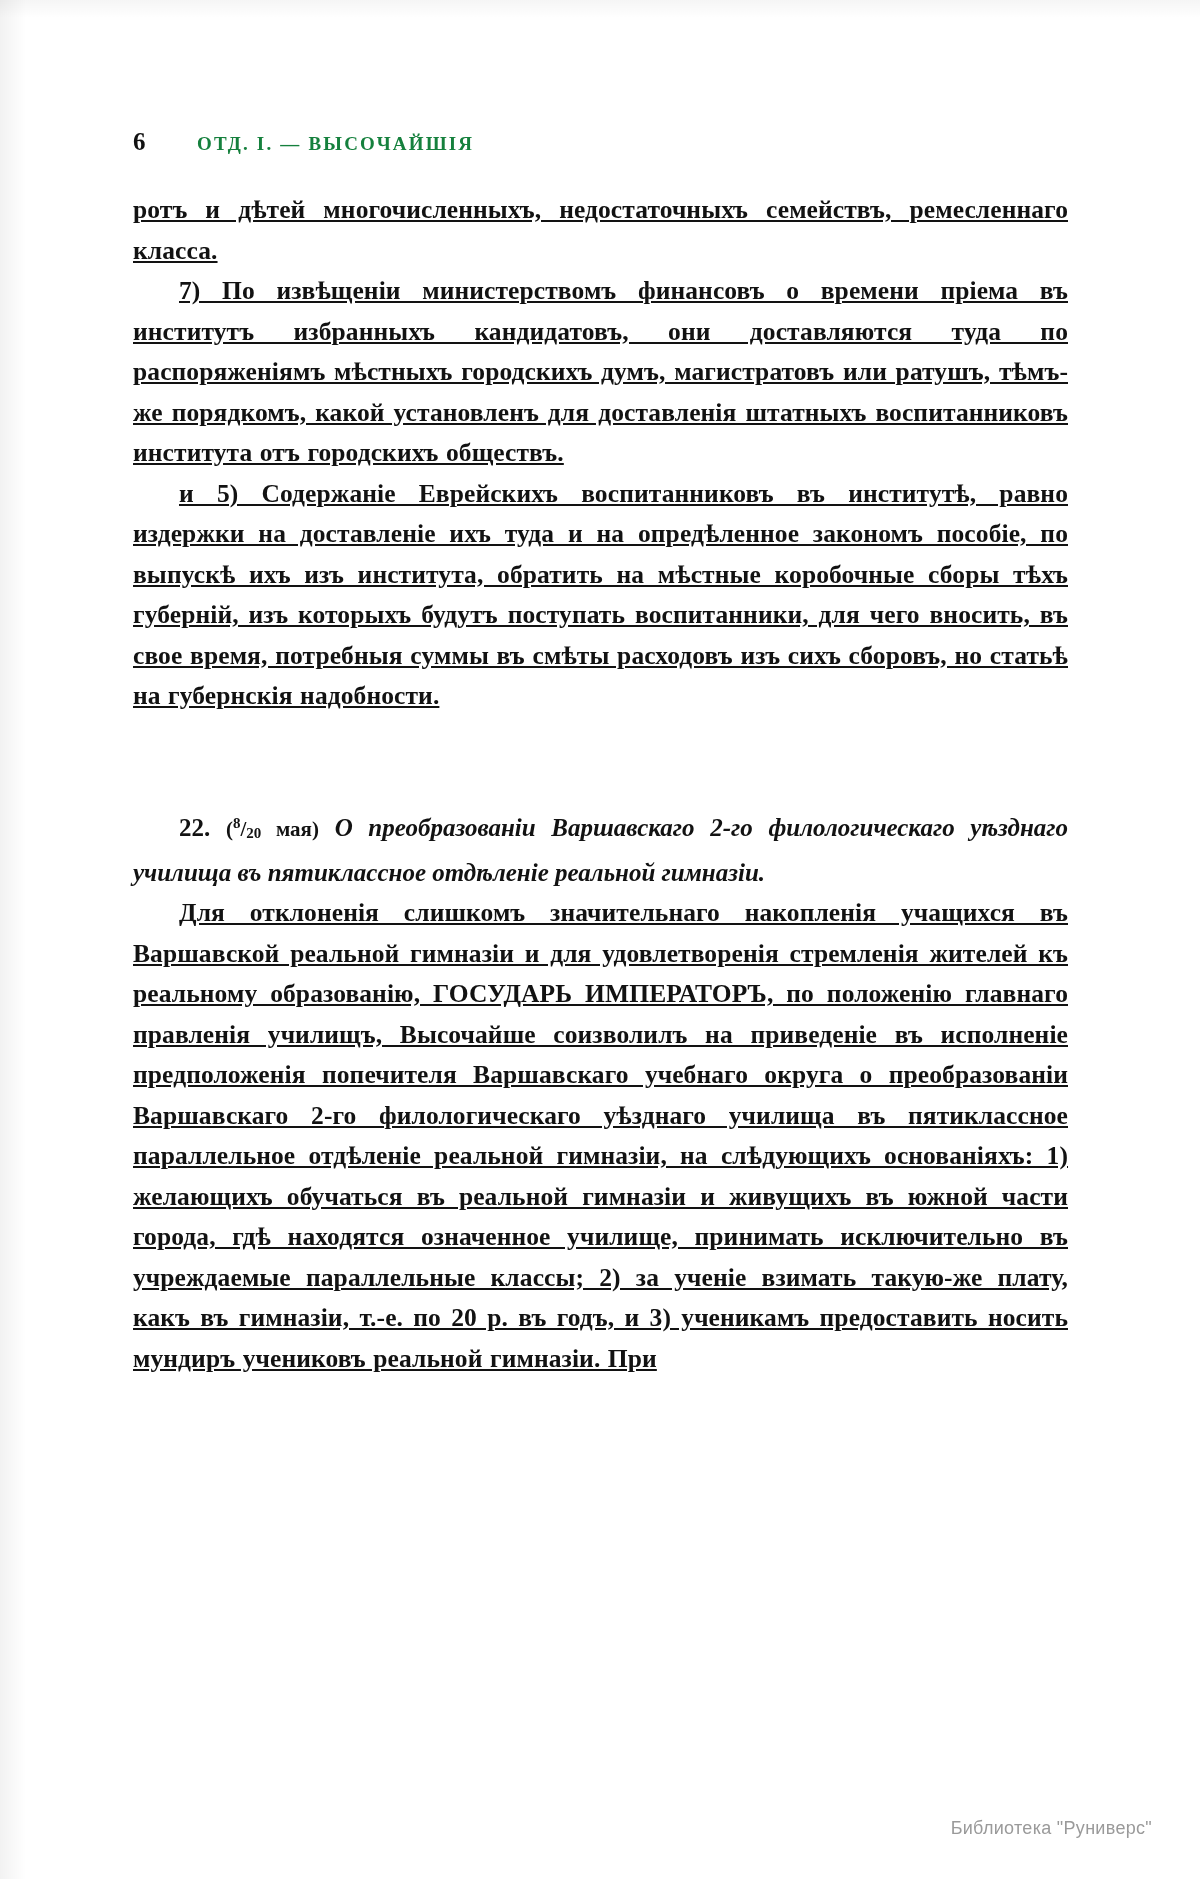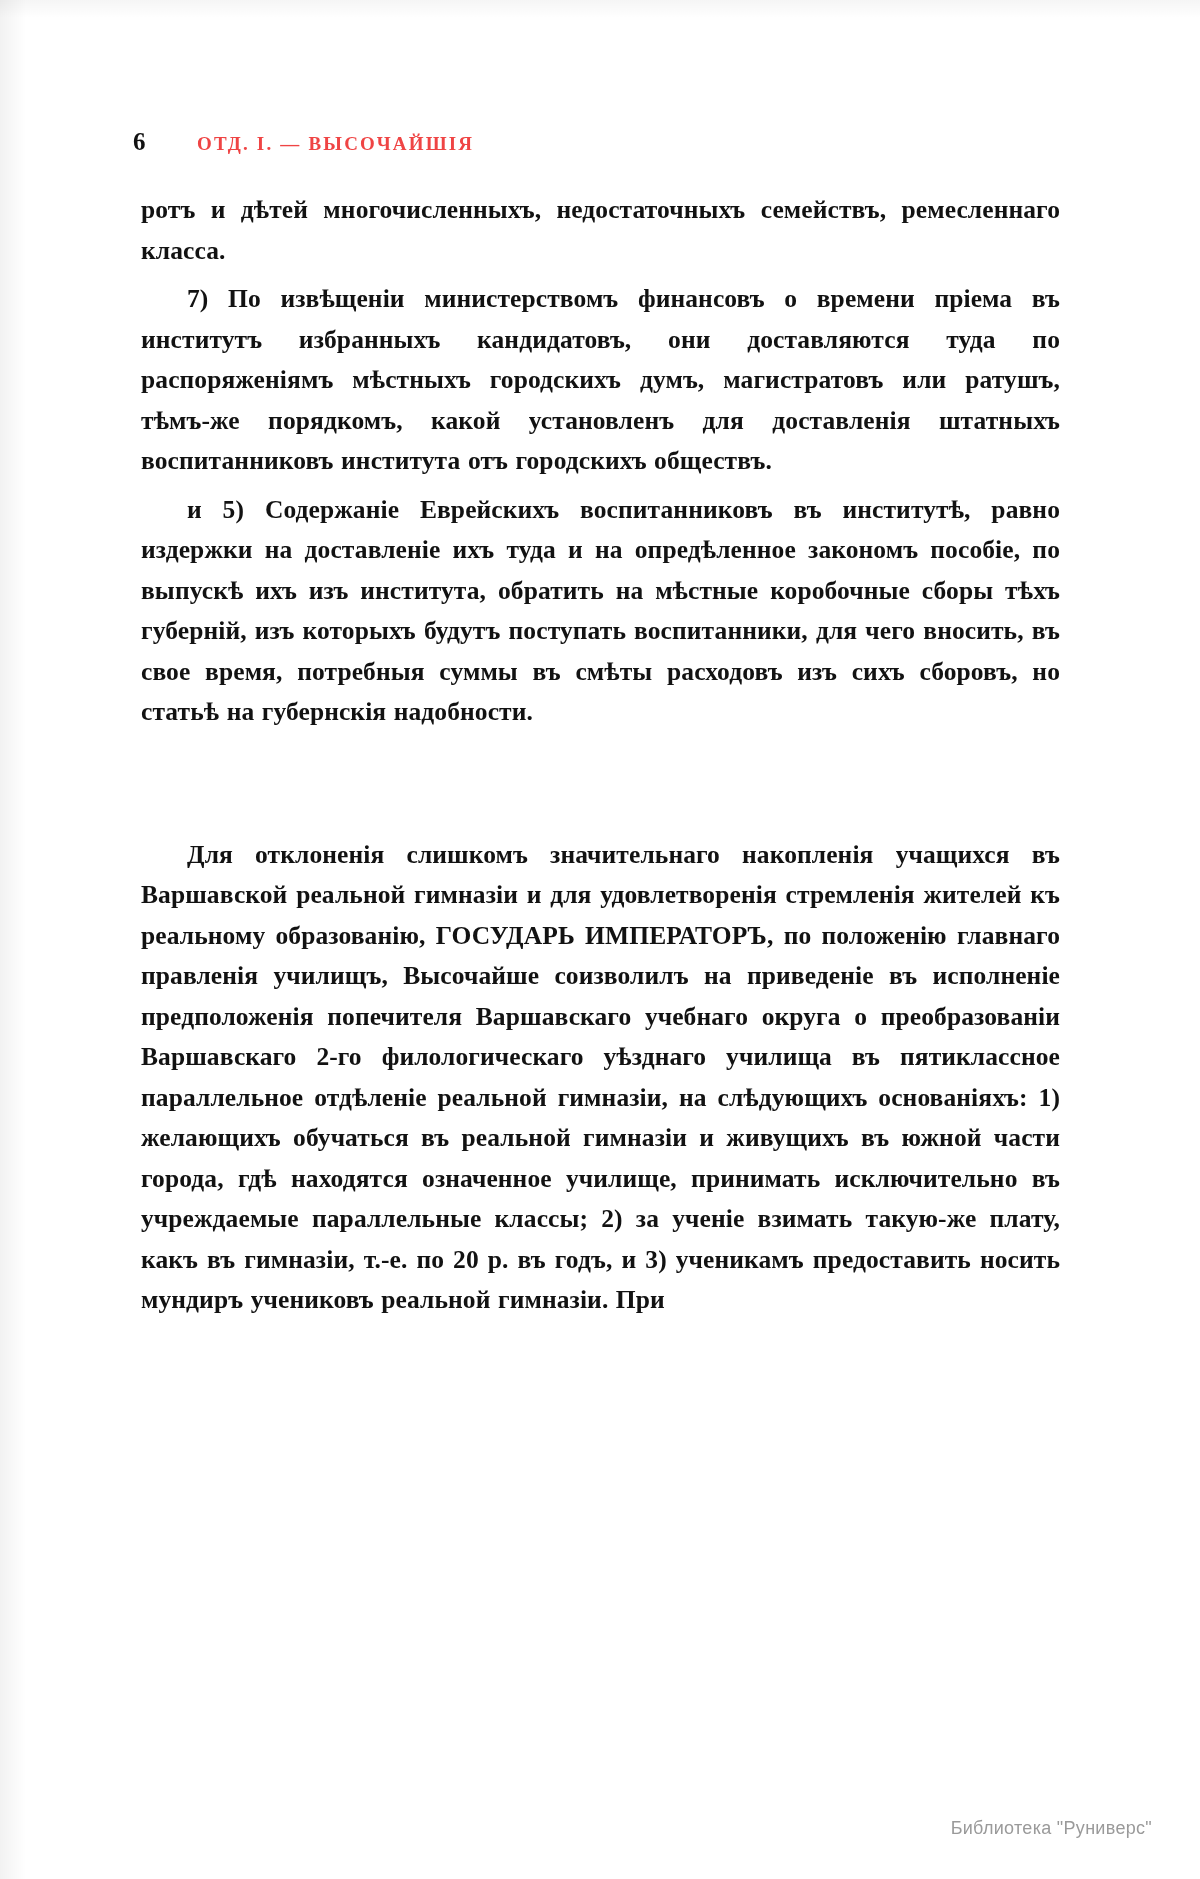--- a/index.html
+++ b/index.html
@@ -40,34 +40,35 @@
     font-size: 25px;
     width: 64px;
     flex: 0 0 64px;
     color: #111;
   }
   .head-title {
     font-family: "Liberation Serif", serif;
     font-weight: bold;
     font-size: 19px;
     letter-spacing: 2.2px;
-    color: #ef4444;
+    color: #15803d;
     white-space: nowrap;
   }
   
   .body-text p {
-    margin: 8px;
+    margin: 0;
     font-size: 25.5px;
     line-height: 40.5px;
     text-align: justify;
     text-align-last: left;
     font-weight: bold;
     color: #121212;
     letter-spacing: 0.1px;
     word-spacing: 1px;
+    text-decoration: underline;
   }
   .body-text p.indent {
     text-indent: 46px;
   }
   .gap-big {
     height: 86px;
   }
   
   .section-head {
     margin: 0;
@@ -128,20 +129,21 @@
     </div>
 
     <div class="body-text">
       <p>ротъ и дѣтей многочисленныхъ, недостаточныхъ семействъ, ремесленнаго класса.</p>
       <p class="indent">7) По извѣщеніи министерствомъ финансовъ о времени пріема въ институтъ избранныхъ кандидатовъ, они доставляются туда по распоряженіямъ мѣстныхъ городскихъ думъ, магистратовъ или ратушъ, тѣмъ-же порядкомъ, какой установленъ для доставленія штатныхъ воспитанниковъ института отъ городскихъ обществъ.</p>
       <p class="indent">и 5) Содержаніе Еврейскихъ воспитанниковъ въ институтѣ, равно издержки на доставленіе ихъ туда и на опредѣленное закономъ пособіе, по выпускѣ ихъ изъ института, обратить на мѣстные коробочные сборы тѣхъ губерній, изъ которыхъ будутъ поступать воспитанники, для чего вносить, въ свое время, потребныя суммы въ смѣты расходовъ изъ сихъ сборовъ, но статьѣ на губернскія надобности.</p>
     </div>
 
     <div class="gap-big"></div>
 
+    <p class="section-head"><span class="num">22.</span> <span class="frac">(<sup>8</sup>/<sub>20</sub> <span>мая</span>)</span> <span>О преобразованіи Варшавскаго 2-го филологическаго уѣзднаго училища въ пятиклассное отдѣленіе реальной гимназіи.</span></p>
 
     <div class="body-text">
       <p class="indent">Для отклоненія слишкомъ значительнаго накопленія учащихся въ Варшавской реальной гимназіи и для удовлетворенія стремленія жителей къ реальному образованію, ГОСУДАРЬ ИМПЕРАТОРЪ, по положенію главнаго правленія училищъ, Высочайше соизволилъ на приведеніе въ исполненіе предположенія попечителя Варшавскаго учебнаго округа о преобразованіи Варшавскаго 2-го филологическаго уѣзднаго училища въ пятиклассное параллельное отдѣленіе реальной гимназіи, на слѣдующихъ основаніяхъ: 1) желающихъ обучаться въ реальной гимназіи и живущихъ въ южной части города, гдѣ находятся означенное училище, принимать исключительно въ учреждаемые параллельные классы; 2) за ученіе взимать такую-же плату, какъ въ гимназіи, т.-е. по 20 р. въ годъ, и 3) ученикамъ предоставить носить мундиръ учениковъ реальной гимназіи. При</p>
     </div>
 
   </div>
 
   <div class="watermark">Библиотека "Руниверс"</div>
 </div>
 

